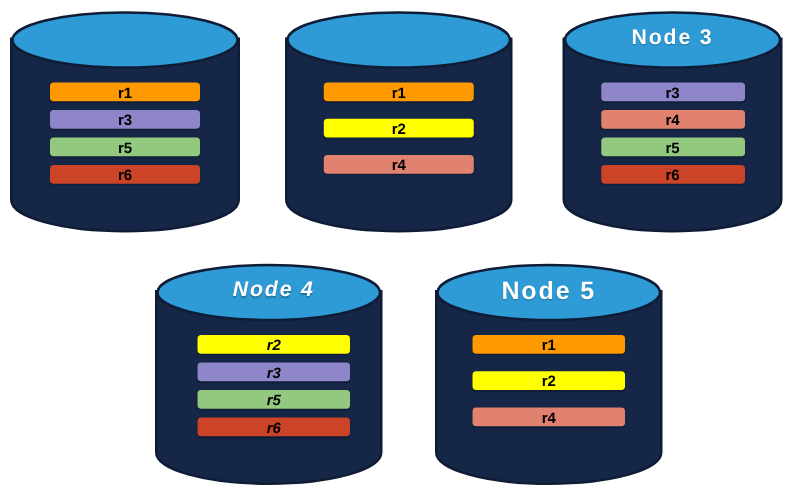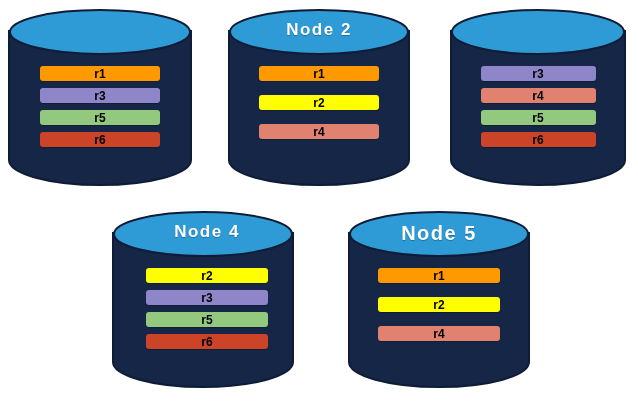--- a/index.html
+++ b/index.html
@@ -83,40 +83,40 @@
         <div class="replica" style="width: 120px; height: 15px; background: rgb(142, 134, 200); color: rgb(0, 0, 0); font-size: 12px;">r3</div>
         <div class="replica" style="width: 120px; height: 15px; background: rgb(147, 201, 127); color: rgb(0, 0, 0); font-size: 12px;">r5</div>
         <div class="replica" style="width: 120px; height: 15px; background: rgb(204, 68, 39); color: rgb(0, 0, 0); font-size: 12px;">r6</div>
       </div>
     </div>
     <div class="node" style="left: 228px; top: 8px; width: 182px; height: 176px;">
       <svg class="cyl-svg" width="182" height="176" viewBox="0 0 182 176">
         <path d="M 1,23 L 1,152 A 90,25 0 0 0 181,152 L 181,23 Z" fill="#152647" stroke="#0F1C36" stroke-width="2"></path>
         <ellipse cx="91" cy="24" rx="89" ry="22" fill="#2E9BD6" stroke="#0F1C36" stroke-width="2"></ellipse>
       </svg>
-      <div class="node-label" style="top: 12.46px; font-size: 17px; color: rgb(255, 255, 255);">Node  2</div>
       <div class="replica-stack" style="top: 58px; gap: 14px;">
         <div class="replica" style="width: 120px; height: 15px; background: rgb(255, 153, 0); color: rgb(0, 0, 0); font-size: 12px;">r1</div>
         <div class="replica" style="width: 120px; height: 15px; background: rgb(255, 255, 0); color: rgb(0, 0, 0); font-size: 12px;">r2</div>
         <div class="replica" style="width: 120px; height: 15px; background: rgb(224, 130, 111); color: rgb(0, 0, 0); font-size: 12px;">r4</div>
       </div>
     </div>
     <div class="node" style="left: 450px; top: 8px; width: 176px; height: 176px;">
       <svg class="cyl-svg" width="176" height="176" viewBox="0 0 176 176">
         <path d="M 1,23 L 1,152 A 87,25 0 0 0 175,152 L 175,23 Z" fill="#152647" stroke="#0F1C36" stroke-width="2"></path>
         <ellipse cx="88" cy="24" rx="86" ry="22" fill="#2E9BD6" stroke="#0F1C36" stroke-width="2"></ellipse>
       </svg>
+      <div class="node-label" style="top: 12.46px; font-size: 17px; color: rgb(255, 255, 255);">Node  3</div>
       <div class="replica-stack" style="top: 58px; gap: 7px;">
         <div class="replica" style="width: 115px; height: 15px; background: rgb(142, 134, 200); color: rgb(0, 0, 0); font-size: 12px;">r3</div>
         <div class="replica" style="width: 115px; height: 15px; background: rgb(224, 130, 111); color: rgb(0, 0, 0); font-size: 12px;">r4</div>
         <div class="replica" style="width: 115px; height: 15px; background: rgb(147, 201, 127); color: rgb(0, 0, 0); font-size: 12px;">r5</div>
         <div class="replica" style="width: 115px; height: 15px; background: rgb(204, 68, 39); color: rgb(0, 0, 0); font-size: 12px;">r6</div>
       </div>
     </div>
-    <div class="node" style="left: 112px; top: 210px; width: 190px; height: 176px;">
+    <div class="node" style="left: 124px; top: 210px; width: 190px; height: 176px; font-style: italic;">
       <svg class="cyl-svg" width="182" height="176" viewBox="0 0 182 176">
         <path d="M 1,23 L 1,152 A 90,25 0 0 0 181,152 L 181,23 Z" fill="#152647" stroke="#0F1C36" stroke-width="2"></path>
         <ellipse cx="91" cy="24" rx="89" ry="22" fill="#2E9BD6" stroke="#0F1C36" stroke-width="2"></ellipse>
       </svg>
       <div class="node-label" style="top: 12.46px; font-size: 17px; color: rgb(255, 255, 255);">Node  4</div>
       <div class="replica-stack" style="top: 58px; gap: 7px;">
         <div class="replica" style="width: 122px; height: 15px; background: rgb(255, 255, 0); color: rgb(0, 0, 0); font-size: 12px;">r2</div>
         <div class="replica" style="width: 122px; height: 15px; background: rgb(142, 134, 200); color: rgb(0, 0, 0); font-size: 12px;">r3</div>
         <div class="replica" style="width: 122px; height: 15px; background: rgb(147, 201, 127); color: rgb(0, 0, 0); font-size: 12px;">r5</div>
         <div class="replica" style="width: 122px; height: 15px; background: rgb(204, 68, 39); color: rgb(0, 0, 0); font-size: 12px;">r6</div>

